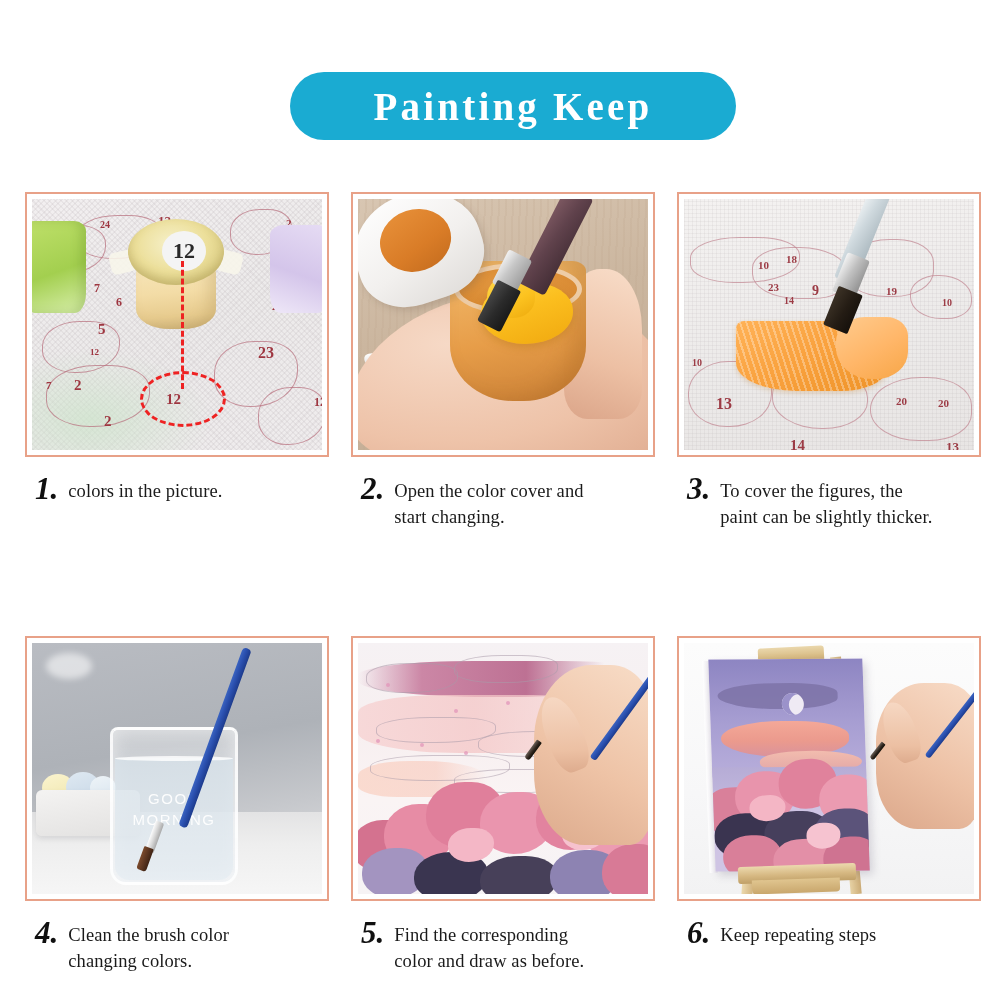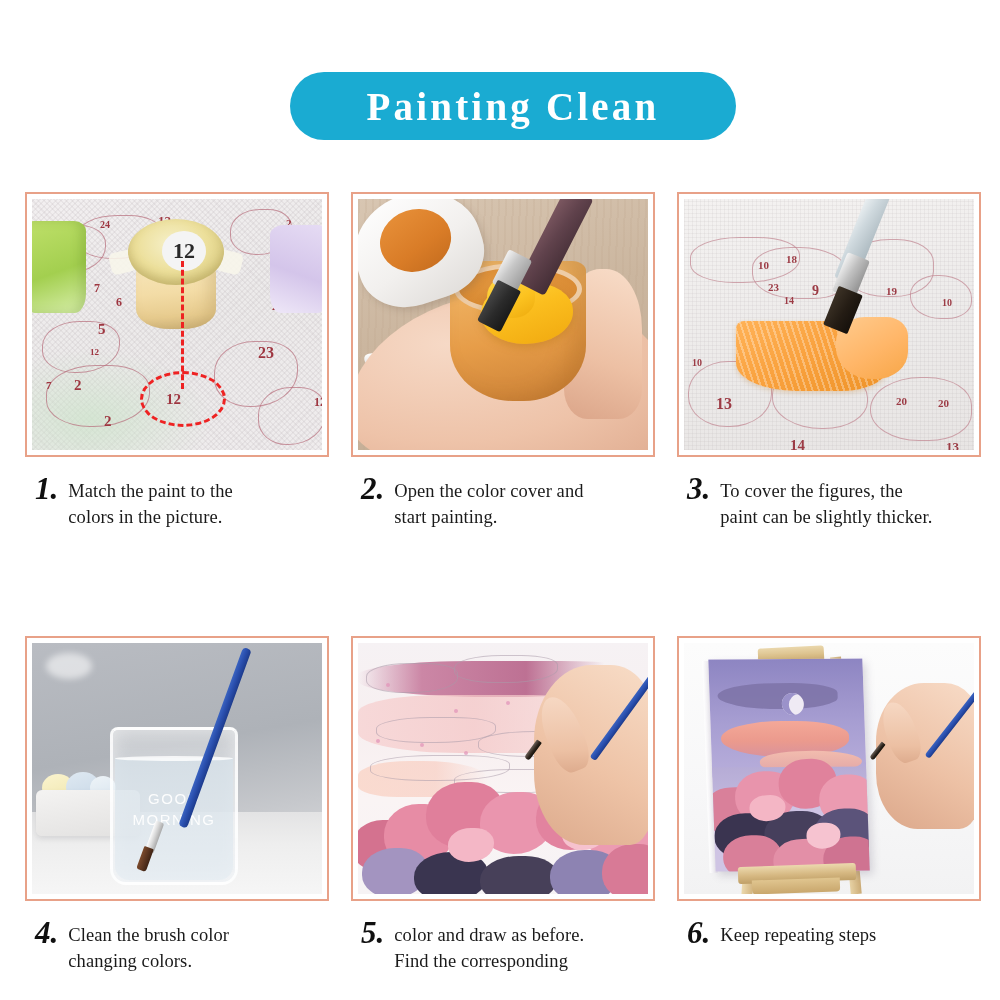--- a/index.html
+++ b/index.html
@@ -649,21 +649,21 @@
     border-radius: 1px 1px 3px 3px;
     background: linear-gradient(90deg,#6b6058 0%,#2e251d 60%,#141008 100%);
   }
 </style>
 </head>
 <body>
 
 <div class="page">
 
   <div class="banner">
-    <div class="banner-text">Painting Clean</div>
+    <div class="banner-text">Painting Keep</div>
   </div>
 
   <div class="grid">
 
     <div class="step">
       <div class="frame">
         <div class="photo">
           <div class="p1-bg"></div>
 
           <div class="p1-outline" style="left:6px;  top:26px;  width:68px;  height:48px;"></div>
@@ -703,21 +703,20 @@
           </div>
 
           <div class="p1-dash-line"></div>
           <div class="p1-ellipse"></div>
           <div class="p1-ellipse-num">12</div>
         </div>
       </div>
       <div class="caption">
         <div class="caption-num">1.</div>
         <div class="caption-text">
-          <div>Match the paint to the</div>
           <div>colors in the picture.</div>
         </div>
       </div>
     </div>
 
     <div class="step">
       <div class="frame">
         <div class="photo">
           <div class="p2-bg"></div>
           <div class="p2-pencil"></div>
@@ -735,21 +734,21 @@
           </div>
           <div class="p2-brush-handle"></div>
           <div class="p2-brush-ferrule"></div>
           <div class="p2-brush-tip"></div>
         </div>
       </div>
       <div class="caption">
         <div class="caption-num">2.</div>
         <div class="caption-text">
           <div>Open the color cover and</div>
-          <div>start painting.</div>
+          <div>start changing.</div>
         </div>
       </div>
     </div>
 
     <div class="step">
       <div class="frame">
         <div class="photo">
           <div class="p3-bg"></div>
 
           <div class="p3-outline" style="left:6px;  top:38px;  width:110px; height:46px; border-radius:45% 38% 52% 40%;"></div>
@@ -867,22 +866,22 @@
 
           <div class="p5-hand"></div>
           <div class="p5-thumb"></div>
           <div class="p5-brush"></div>
           <div class="p5-brush-tip"></div>
         </div>
       </div>
       <div class="caption">
         <div class="caption-num">5.</div>
         <div class="caption-text">
+          <div>Find the corresponding</div>
           <div>color and draw as before.</div>
-          <div>Find the corresponding</div>
         </div>
       </div>
     </div>
 
     <div class="step">
       <div class="frame">
         <div class="photo">
           <div class="p6-bg"></div>
           <div class="p6-easel-leg-l"></div>
           <div class="p6-easel-leg-r"></div>

